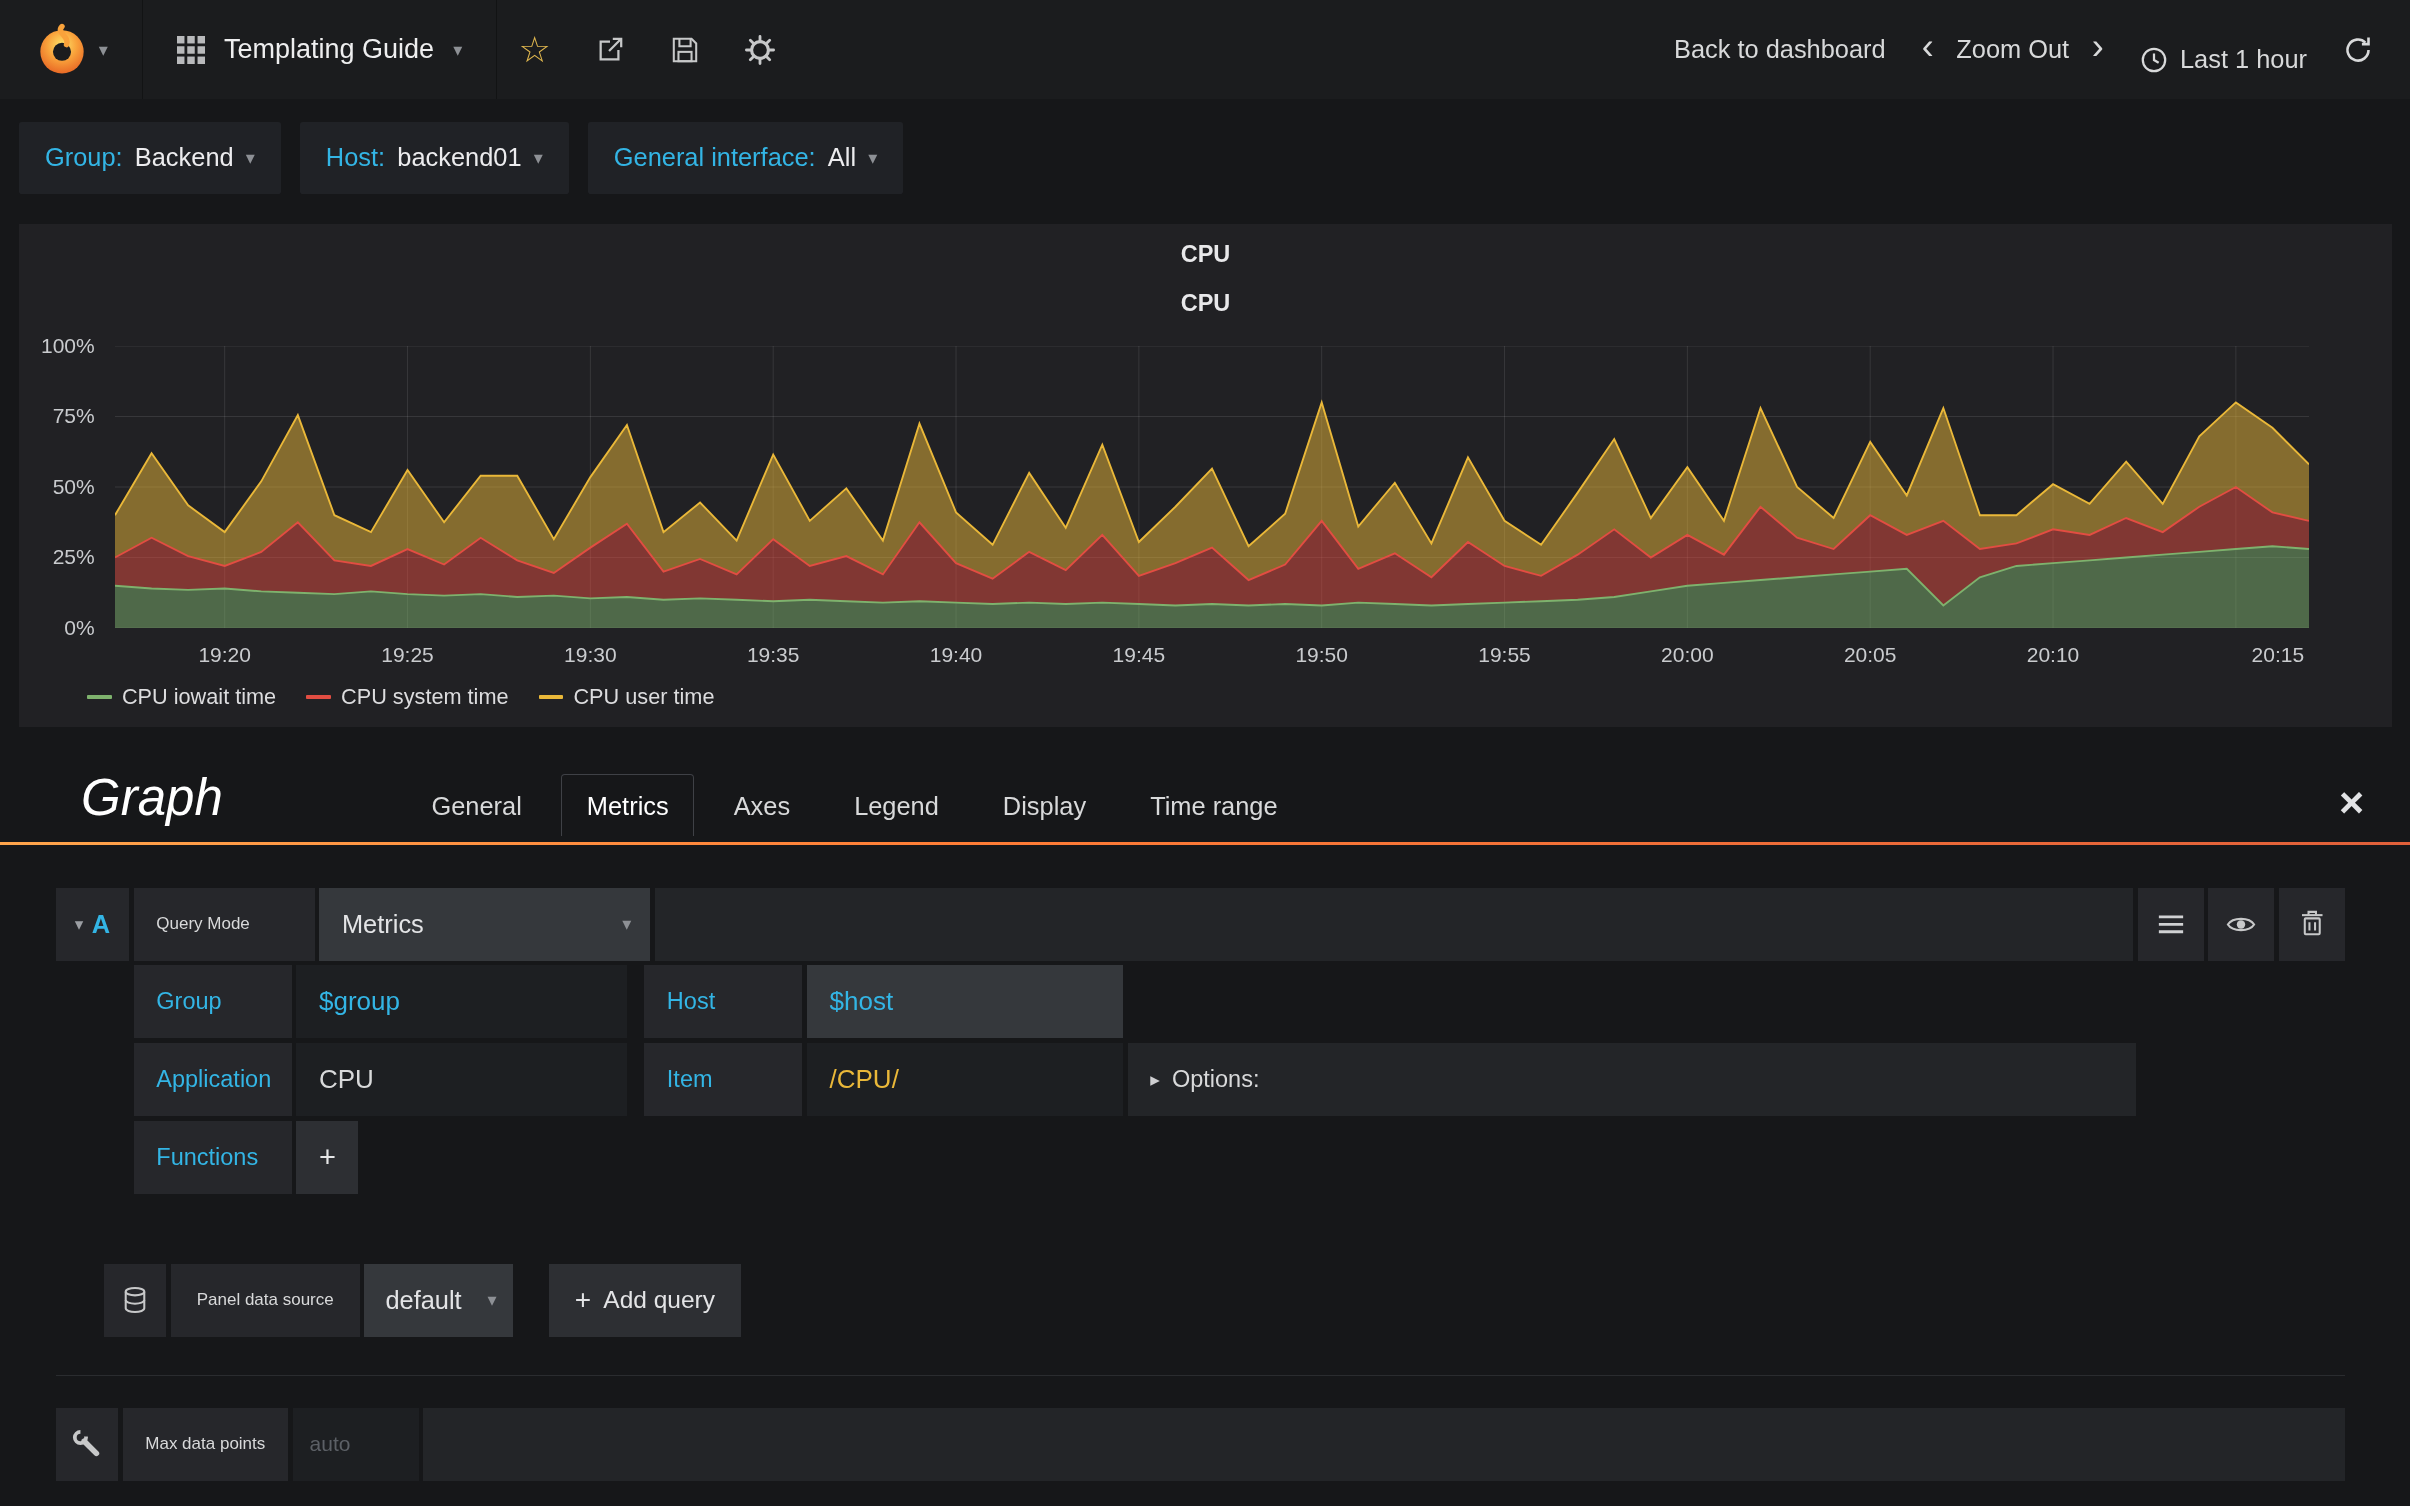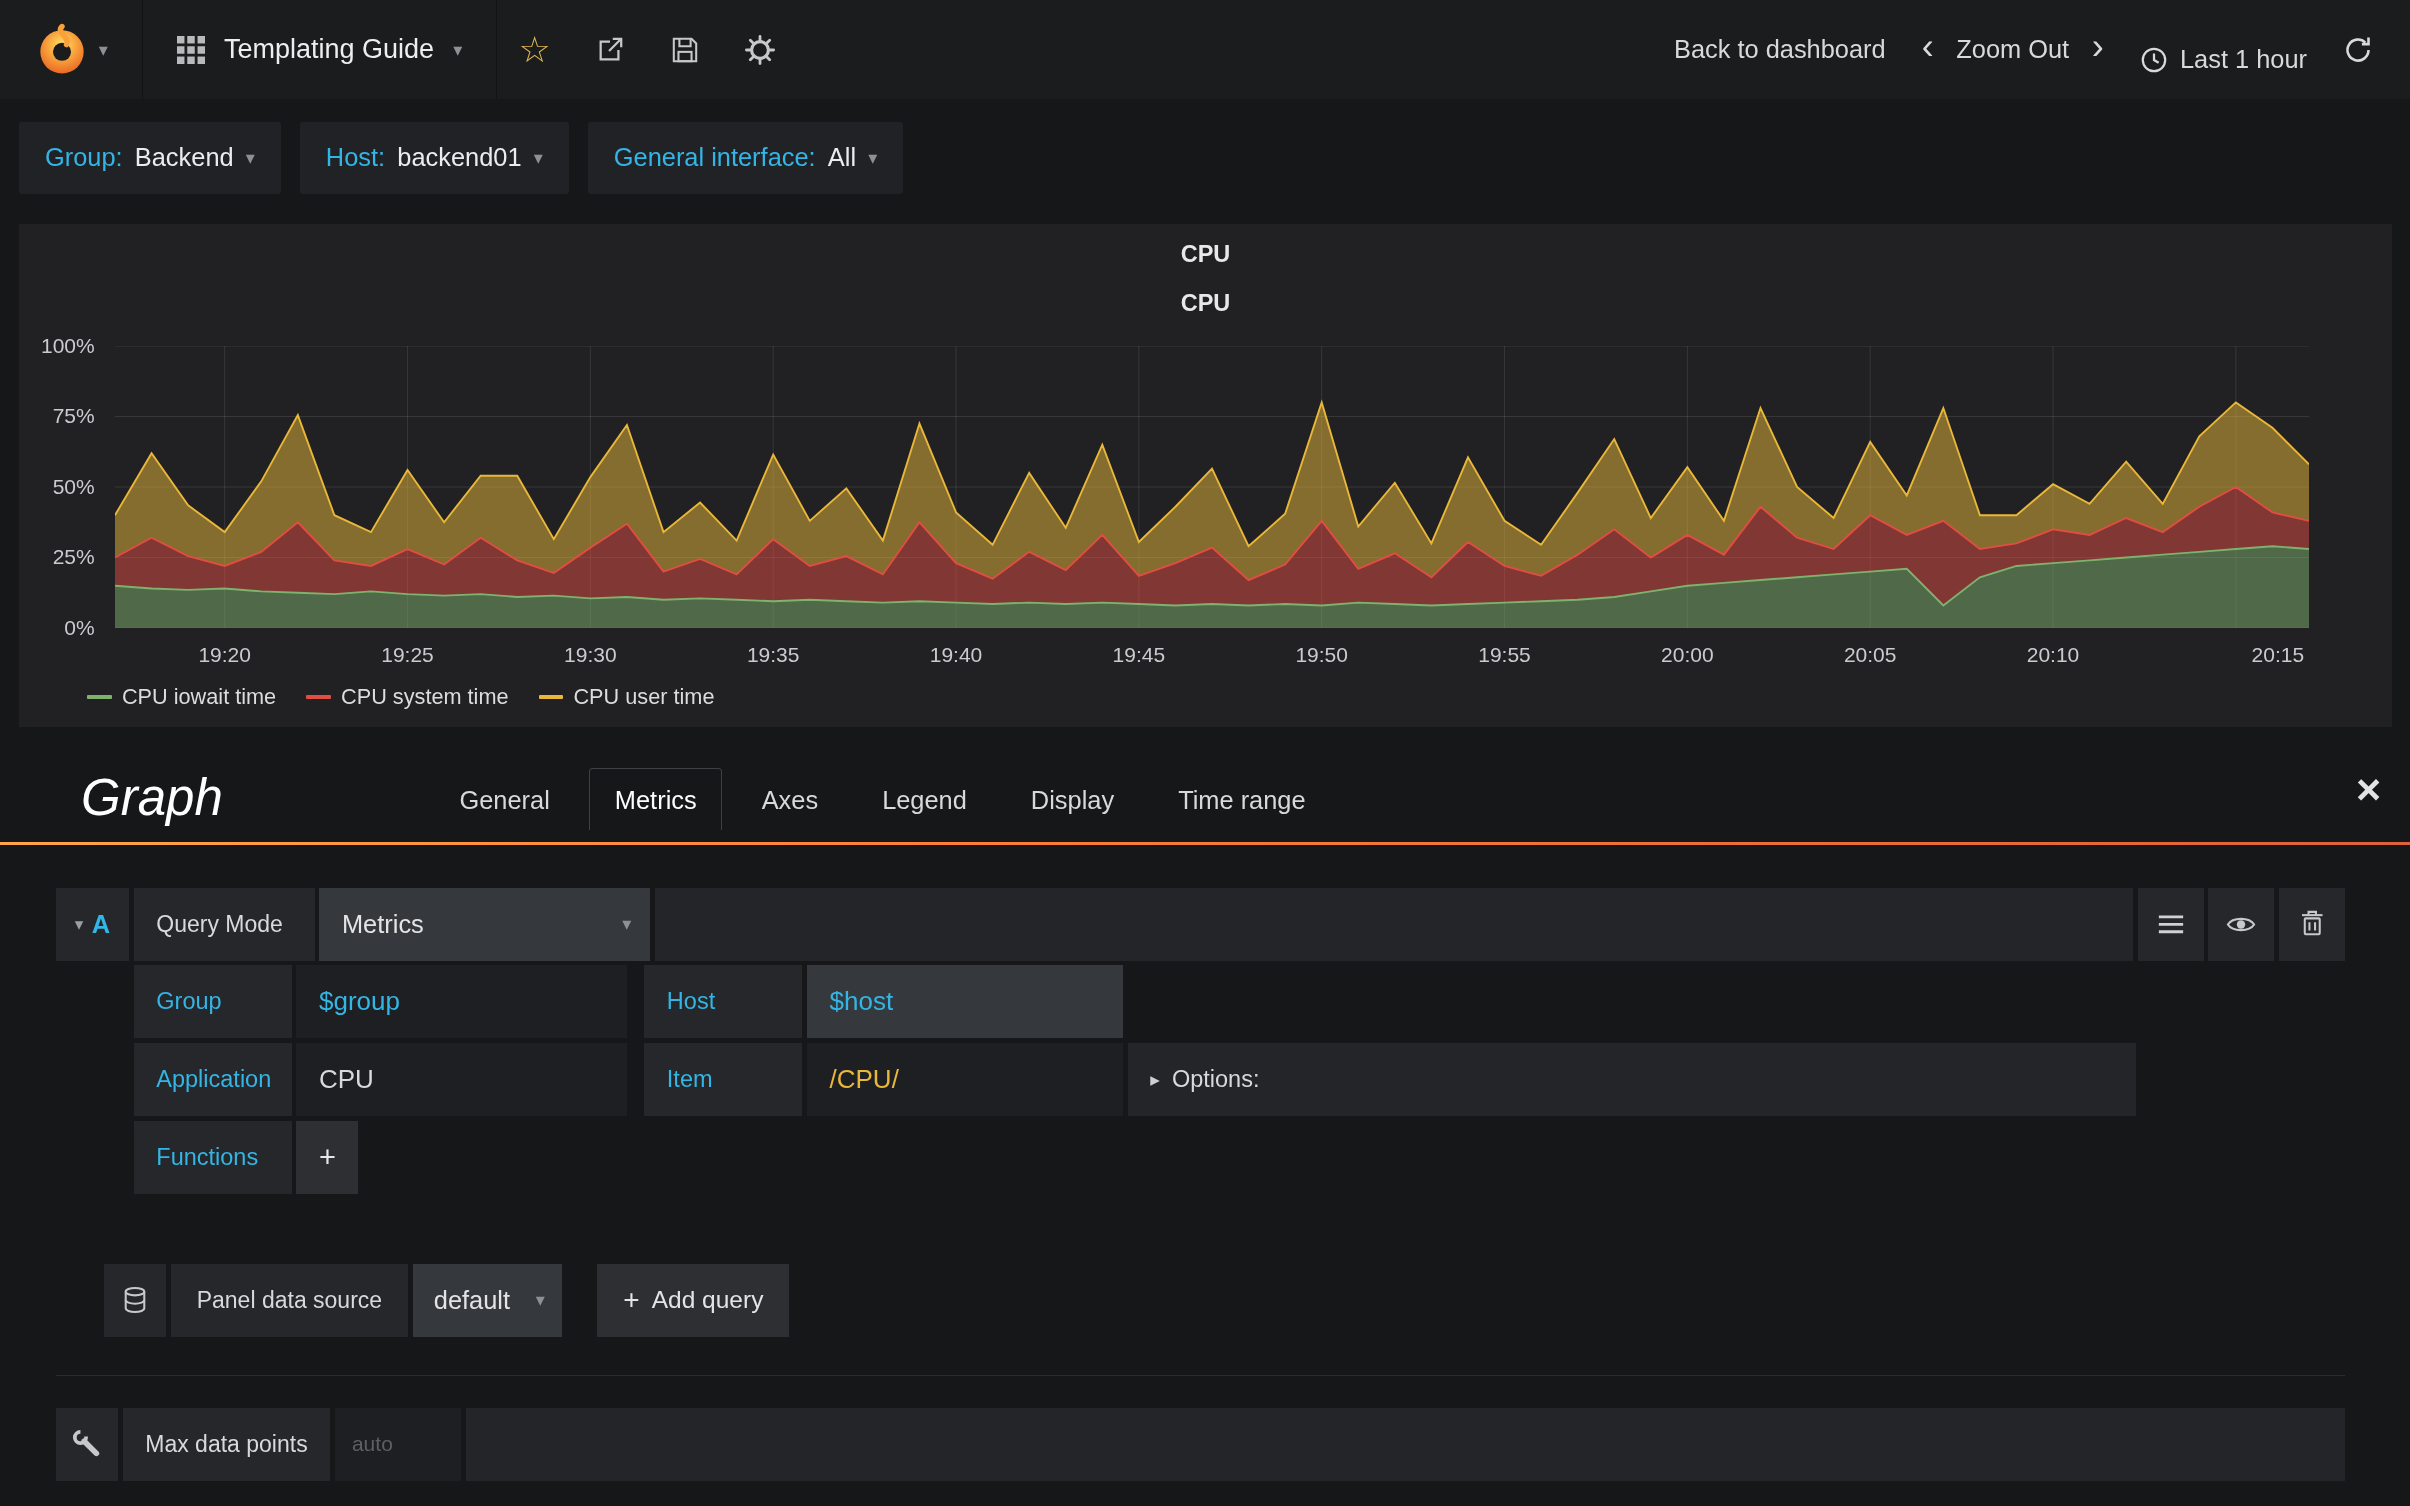--- a/index.html
+++ b/index.html
@@ -41,31 +41,31 @@
   #chartsvg { position:absolute; inset:0; width:100%; height:100%; display:block; }
   .ylabels { position:absolute; left:-90px; top:0; height:100%; width:81px; }
   .ylabels span { position:absolute; right:11.3px; transform:translateY(-50%); font-size:21px; color:#c9cbce; white-space:nowrap; }
   .xlabels { position:relative; margin:9.4px 83px 0 96px; height:32px; }
   .xlabels span { position:absolute; top:5.6px; transform:translateX(-50%); font-size:21px; color:#c9cbce; white-space:nowrap; }
   .legend { display:flex; align-items:center; gap:30px; margin:15px 0 0 68px; }
   .legend-item { display:flex; align-items:center; gap:10.4px; font-size:21.7px; color:#dcdcde; cursor:pointer; }
   .legend-swatch { width:24.5px; height:4.7px; border-radius:0.9px; display:inline-block; }
   
   .edit { margin-top:41px; }
-  .edit-header { display:flex; align-items:flex-start; padding:0 17px 0 81px;gap:28px; }
+  .edit-header { display:flex; align-items:center; padding:0 34px 0 81px; }
   .graph-title { font-size:51px; font-style:italic; font-weight:300; color:#ffffff; padding-bottom:15px; width:245px; }
   .tabs { display:flex; align-items:flex-end; margin-left:81px; }
   .tab { padding:17px 24.5px 15px; font-size:25.4px; color:#d8d9da; cursor:pointer; margin-right:15px; }
   .tab.active { border:0.9px solid #3f4146; border-bottom:none; border-radius:3.8px 3.8px 0 0; color:#ffffff; background:#161719; }
   .close-btn { margin-left:auto; font-size:43px; font-weight:700; color:#e2e3e5; cursor:pointer; padding:0 13px 5.6px 0; line-height:1; }
   .edit-line { height:2.8px; background:linear-gradient(90deg,#ffa54c 0%,#ff7d36 40%,#e0603a 100%); }
   
   .qwrap { margin:43px 66px 0 56px; }
   .qrow { display:flex; gap:4.7px; margin-bottom:4.7px; height:73px; }
-  .cell { display:flex; align-items:center; padding:0 22.6px; background:#26272b; font-size:23px; color:#d8d9da; }
+  .cell { display:flex; align-items:center; padding:0 22.6px; background:#26272b; font-size:17px; color:#d8d9da; }
   .cell.labelb { color:#33b5e5; font-size:23.5px; }
   .cell.value { background:#1d1f22; font-size:26px; cursor:text; }
   .cell.value.blue { color:#33b5e5; }
   .cell.value.lite { background:#35383c; color:#33b5e5; }
   .cell.value.yellow { color:#eab839; }
   .w-label { width:158px; }
   .w-qmode { width:181px; }
   .w-val { width:331px; }
   .w-val2 { width:316px; }
   .refcell { width:73px; background:#26272b; display:flex; align-items:center; justify-content:center; gap:8.5px; cursor:pointer; }

